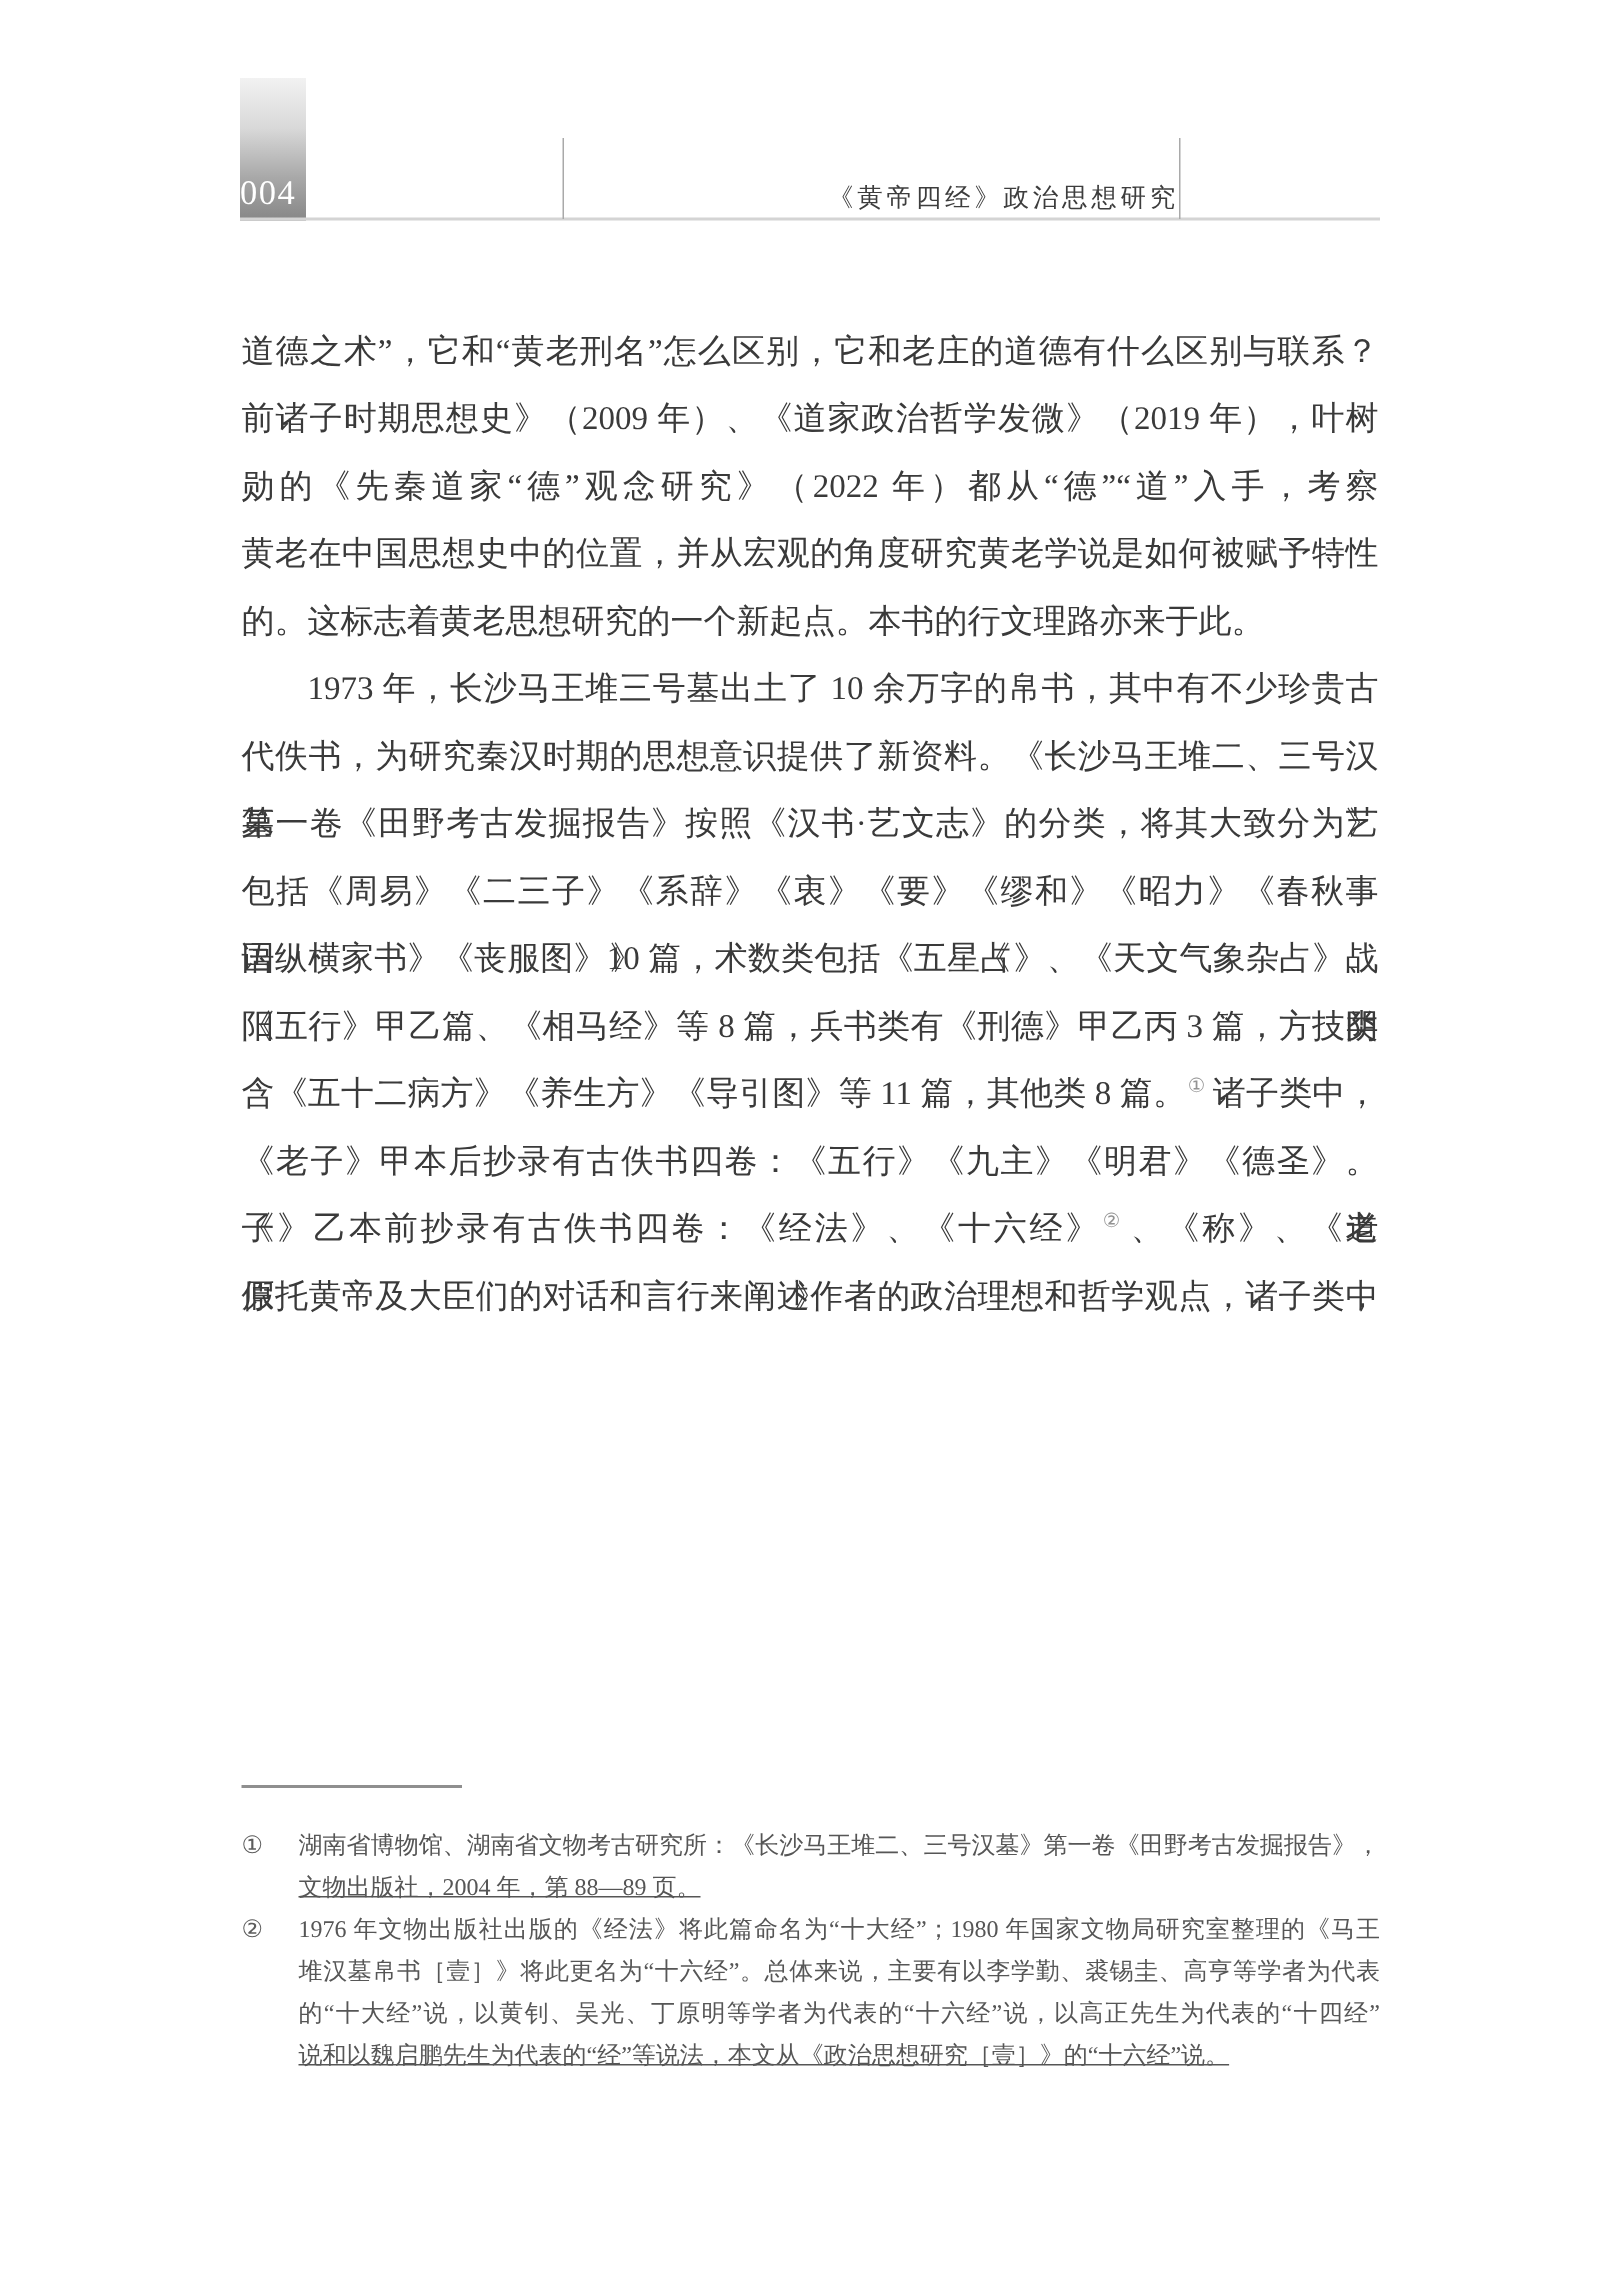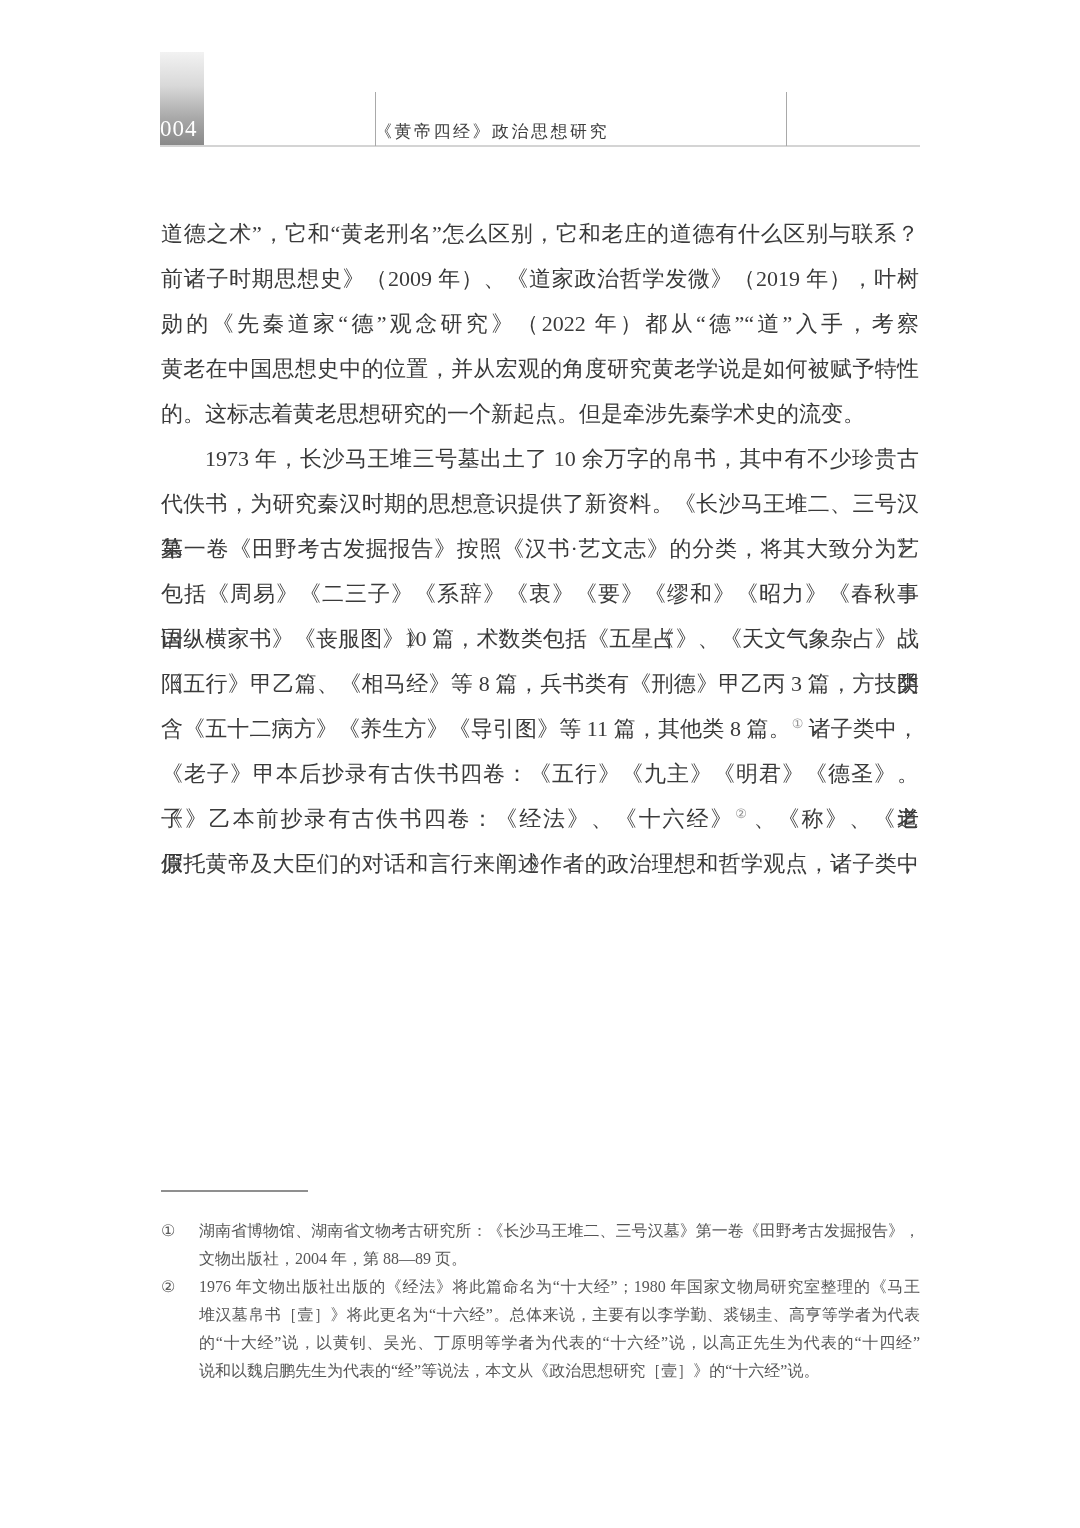--- a/index.html
+++ b/index.html
@@ -38,21 +38,21 @@
     top: 92px;
     width: 1px; height: 54px;
     background: #a9a9a9;
   }
   .vline-left  { left: 375px; }
   .vline-right { left: 786px; }
   .running-title {
     position: absolute;
     left: 375px; top: 120px;
     width: 411px;
-    text-align: left;
+    text-align: right;
     font-size: 17px;
     letter-spacing: 2.5px;
     color: #3d3d3d;
   }
 
   
   .body-text {
     position: absolute;
     left: 161px; top: 211px;
     width: 758px;
@@ -103,21 +103,21 @@
     line-height: 28px;
     color: #5c5c5c;
   }
   .fn-lines { flex: 1; }
   .fn-line {
     line-height: 28px;
     text-align: justify;
     text-align-last: justify;
     text-justify: inter-character;
   }
-  .fn-line.fn-last { text-align-last: left; }
+  .fn-line.fn-last { text-align-last: left; text-decoration: underline; }
 </style>
 </head>
 <body>
 
 <div class="page">
 
   <div class="header">
     <div class="grad-bar">
       <div class="page-num">004</div>
     </div>
@@ -125,21 +125,21 @@
     <div class="vline vline-left"></div>
     <div class="vline vline-right"></div>
     <div class="running-title">《黄帝四经》政治思想研究</div>
   </div>
 
   <div class="body-text">
     <div class="bline">道德之术”，它和“黄老刑名”怎么区别，它和老庄的道德有什么区别与联系？</div>
     <div class="bline">前诸子时期思想史》（2009 年）、《道家政治哲学发微》（2019 年），叶树</div>
     <div class="bline">勋的《先秦道家“德”观念研究》（2022 年）都从“德”“道”入手，考察</div>
     <div class="bline">黄老在中国思想史中的位置，并从宏观的角度研究黄老学说是如何被赋予特性</div>
-    <div class="bline pend">的。这标志着黄老思想研究的一个新起点。但是牵涉先秦学术史的流变。</div>
+    <div class="bline pend">的。这标志着黄老思想研究的一个新起点。本书的行文理路亦来于此。</div>
     <div class="bline indent">1973 年，长沙马王堆三号墓出土了 10 余万字的帛书，其中有不少珍贵古</div>
     <div class="bline">代佚书，为研究秦汉时期的思想意识提供了新资料。《长沙马王堆二、三号汉墓》</div>
     <div class="bline">第一卷《田野考古发掘报告》按照《汉书·艺文志》的分类，将其大致分为艺</div>
     <div class="bline">包括《周易》《二三子》《系辞》《衷》《要》《缪和》《昭力》《春秋事语》《战</div>
     <div class="bline">国纵横家书》《丧服图》10 篇，术数类包括《五星占》、《天文气象杂占》、《阴</div>
     <div class="bline">阳五行》甲乙篇、《相马经》等 8 篇，兵书类有《刑德》甲乙丙 3 篇，方技类</div>
     <div class="bline"><span>含《五十二病方》《养生方》《导引图》等 11 篇，其他类 8 篇。</span><span class="sup">①</span><span>诸子类中，</span></div>
     <div class="bline">《老子》甲本后抄录有古佚书四卷：《五行》《九主》《明君》《德圣》。《老</div>
     <div class="bline"><span>子》乙本前抄录有古佚书四卷：《经法》、《十六经》</span><span class="sup">②</span><span>、《称》、《道原》，</span></div>
     <div class="bline">假托黄帝及大臣们的对话和言行来阐述作者的政治理想和哲学观点，诸子类中</div>

